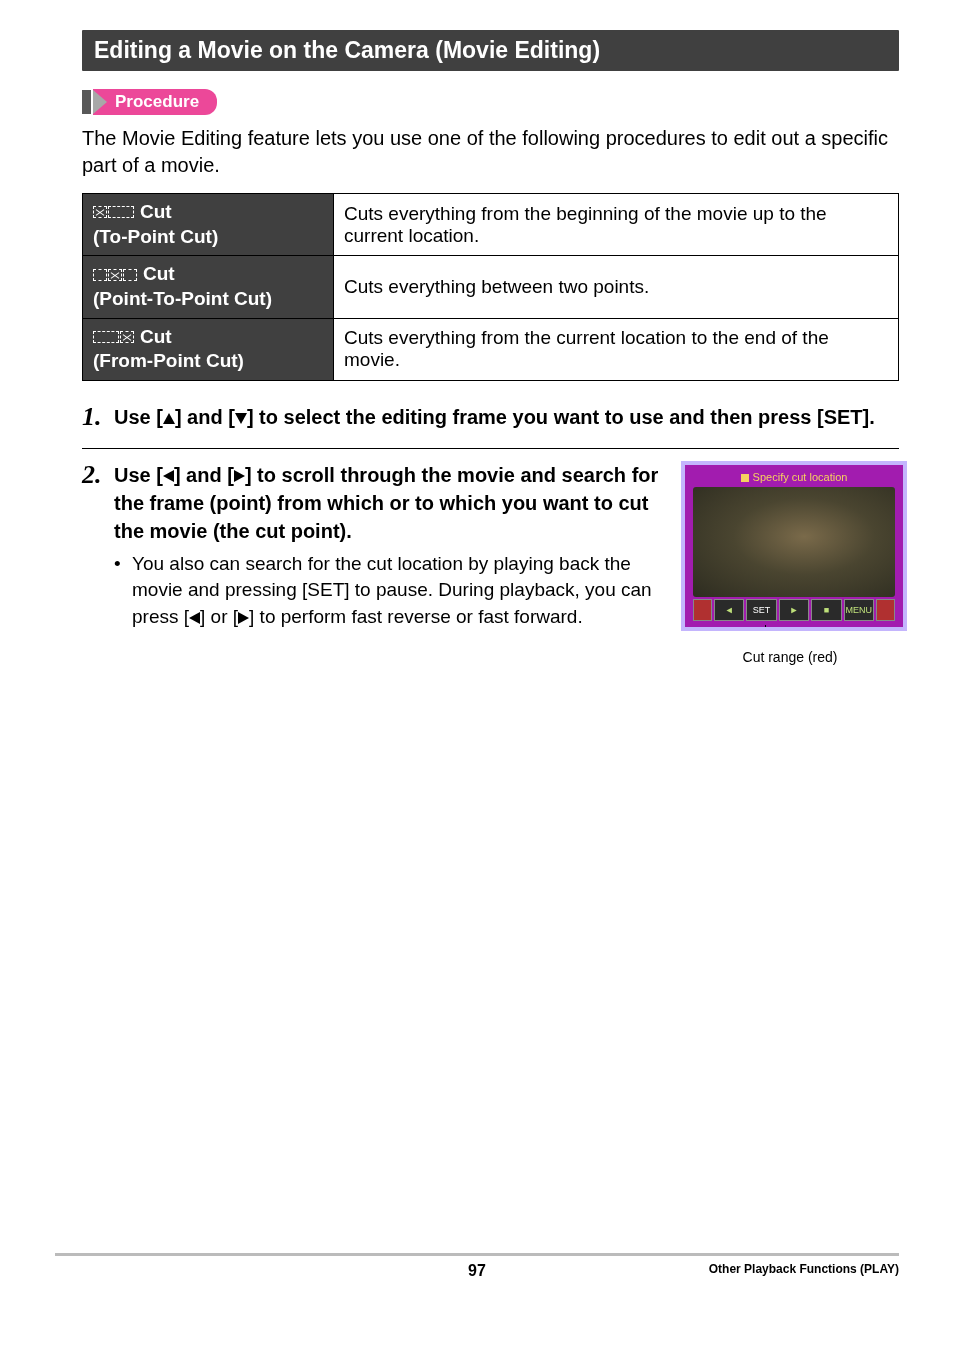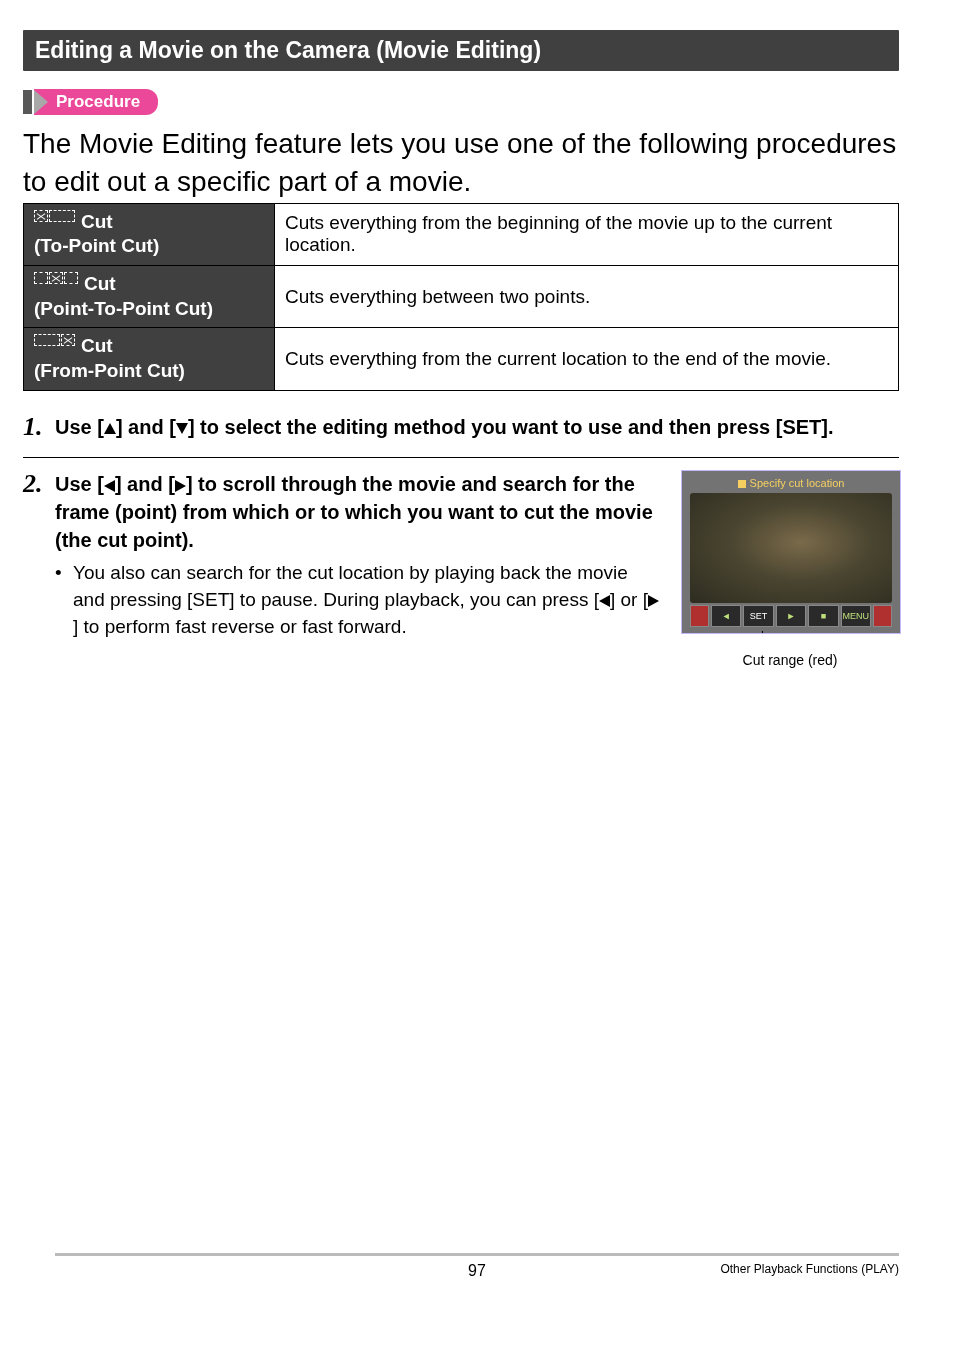--- a/index.html
+++ b/index.html
@@ -4,21 +4,21 @@
 <style>
   html, body {
     margin: 0;
     padding: 0;
     background: #fff;
     font-family: Arial, Helvetica, sans-serif;
     color: #000;
     width: 954px;
   }
   .page {
-    padding: 30px 55px 20px 23px;
+    padding: 30px 55px 20px 82px;
     box-sizing: border-box;
     width: 954px;
     min-height: 1300px;
     position: relative;
   }
   .section-title {
     background: #404040;
     color: #fff;
     font-size: 23px;
     font-weight: bold;
@@ -60,43 +60,43 @@
     font-weight: bold;
     line-height: 1.5;
     margin-bottom: 8px;
   }
   .arrow-long {
     display: inline-block;
     vertical-align: middle;
     font-weight: bold;
   }
   .body-text {
-    font-size: 28px;
+    font-size: 20px;
     line-height: 1.35;
-    margin-bottom: 2px;
+    margin-bottom: 14px;
   }
   table.cut-table {
     border-collapse: collapse;
     width: 100%;
     margin-bottom: 22px;
   }
   table.cut-table td {
     border: 1px solid #000;
     padding: 6px 10px;
     font-size: 19px;
     vertical-align: middle;
   }
   table.cut-table td.hdr {
     background: #404040;
     color: #fff;
     font-weight: bold;
     width: 230px;
     line-height: 1.3;
   }
-  .hdr-top { display: flex; gap: 6px; }
+  .hdr-top { display: flex; align-items: center; gap: 6px; }
   .frames { display: inline-flex; gap: 1px; vertical-align: middle; }
   .fbox {
     width: 14px; height: 12px;
     border: 1px dashed #fff;
     box-sizing: border-box;
     background: transparent;
   }
   .fbox.big { width: 26px; }
   .fbox.x { position: relative; }
   .fbox.x::before, .fbox.x::after {
@@ -146,22 +146,22 @@
     align-items: flex-start;
   }
   .thumb-col {
     flex-shrink: 0;
     width: 218px;
     text-align: center;
   }
   .thumb {
     width: 218px;
     height: 162px;
-    border: 1px solid #c4b5fd;
-    background: #737373;
+    border: 4px solid #c4b5fd;
+    background: #a21caf;
     position: relative;
     overflow: hidden;
   }
   .thumb-top {
     position: absolute;
     top: 6px; left: 0; right: 0;
     text-align: center;
     font-size: 11px;
     color: #f5d060;
   }
@@ -212,20 +212,21 @@
   }
   .footer-line {
     border-top: 3px solid #bbb;
     margin-bottom: 6px;
   }
   .footer-row {
     display: flex;
     justify-content: space-between;
     font-size: 14px;
     color: #000;
+    font-weight: bold;
   }
   .footer-row .pn { text-align:center; flex:1; font-size:16px;}
   .footer-row .rt { text-align:right; flex:1; font-size:12px;}
   .footer-row .lt { flex:1; }
 
   .play-icon {
     display:inline-flex;
     border:1.6px solid #000;
     padding:1px 3px;
     height:14px;
@@ -303,21 +304,21 @@
         <div>(From-Point Cut)</div>
       </td>
       <td>Cuts everything from the current location to the end of the movie.</td>
     </tr>
   </tbody>
     </table>
 
   <div class="step">
     <div class="step-num">1.</div>
     <div class="step-body">
-      <span>Use [</span><span class="tri-up"></span><span>] and [</span><span class="tri-down"></span><span>] to select the editing method you want to use and then press [SET].</span>
+      <span>Use [</span><span class="tri-up"></span><span>] and [</span><span class="tri-down"></span><span>] to select the editing frame you want to use and then press [SET].</span>
     </div>
   </div>
 
   <hr class="sep">
 
   <div class="step2-wrap">
     <div style="flex:1">
       <div class="step">
         <div class="step-num">2.</div>
         <div class="step-body">

